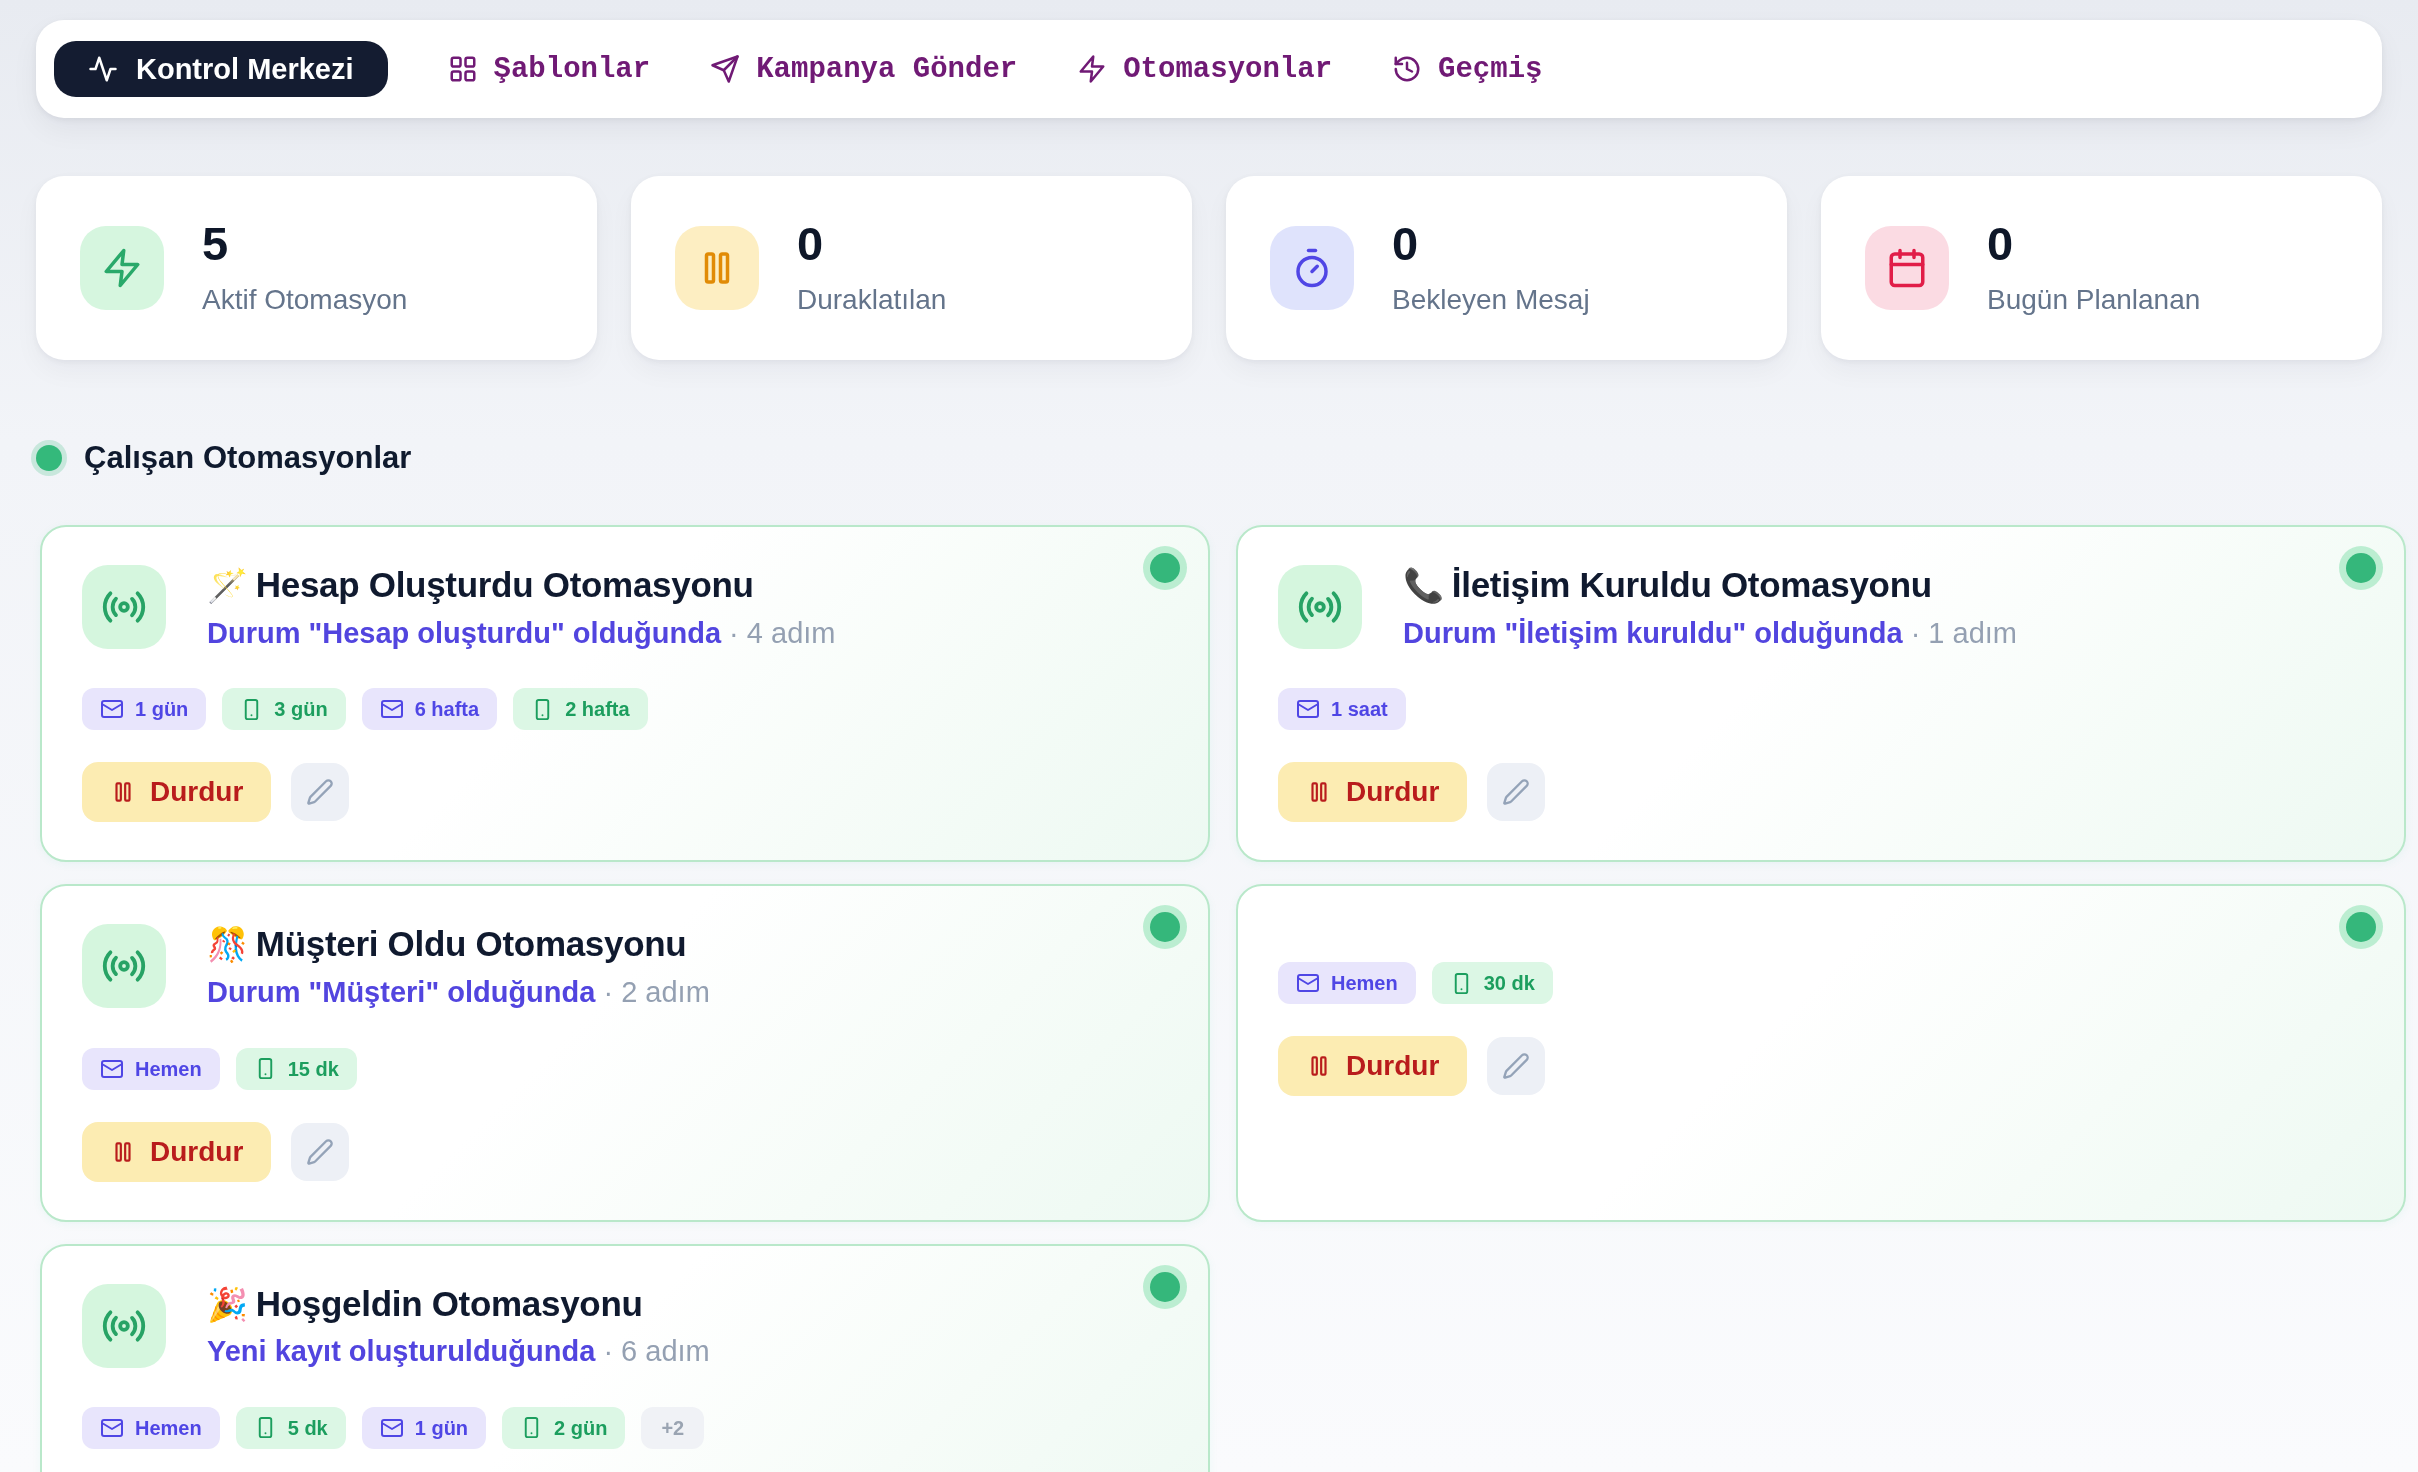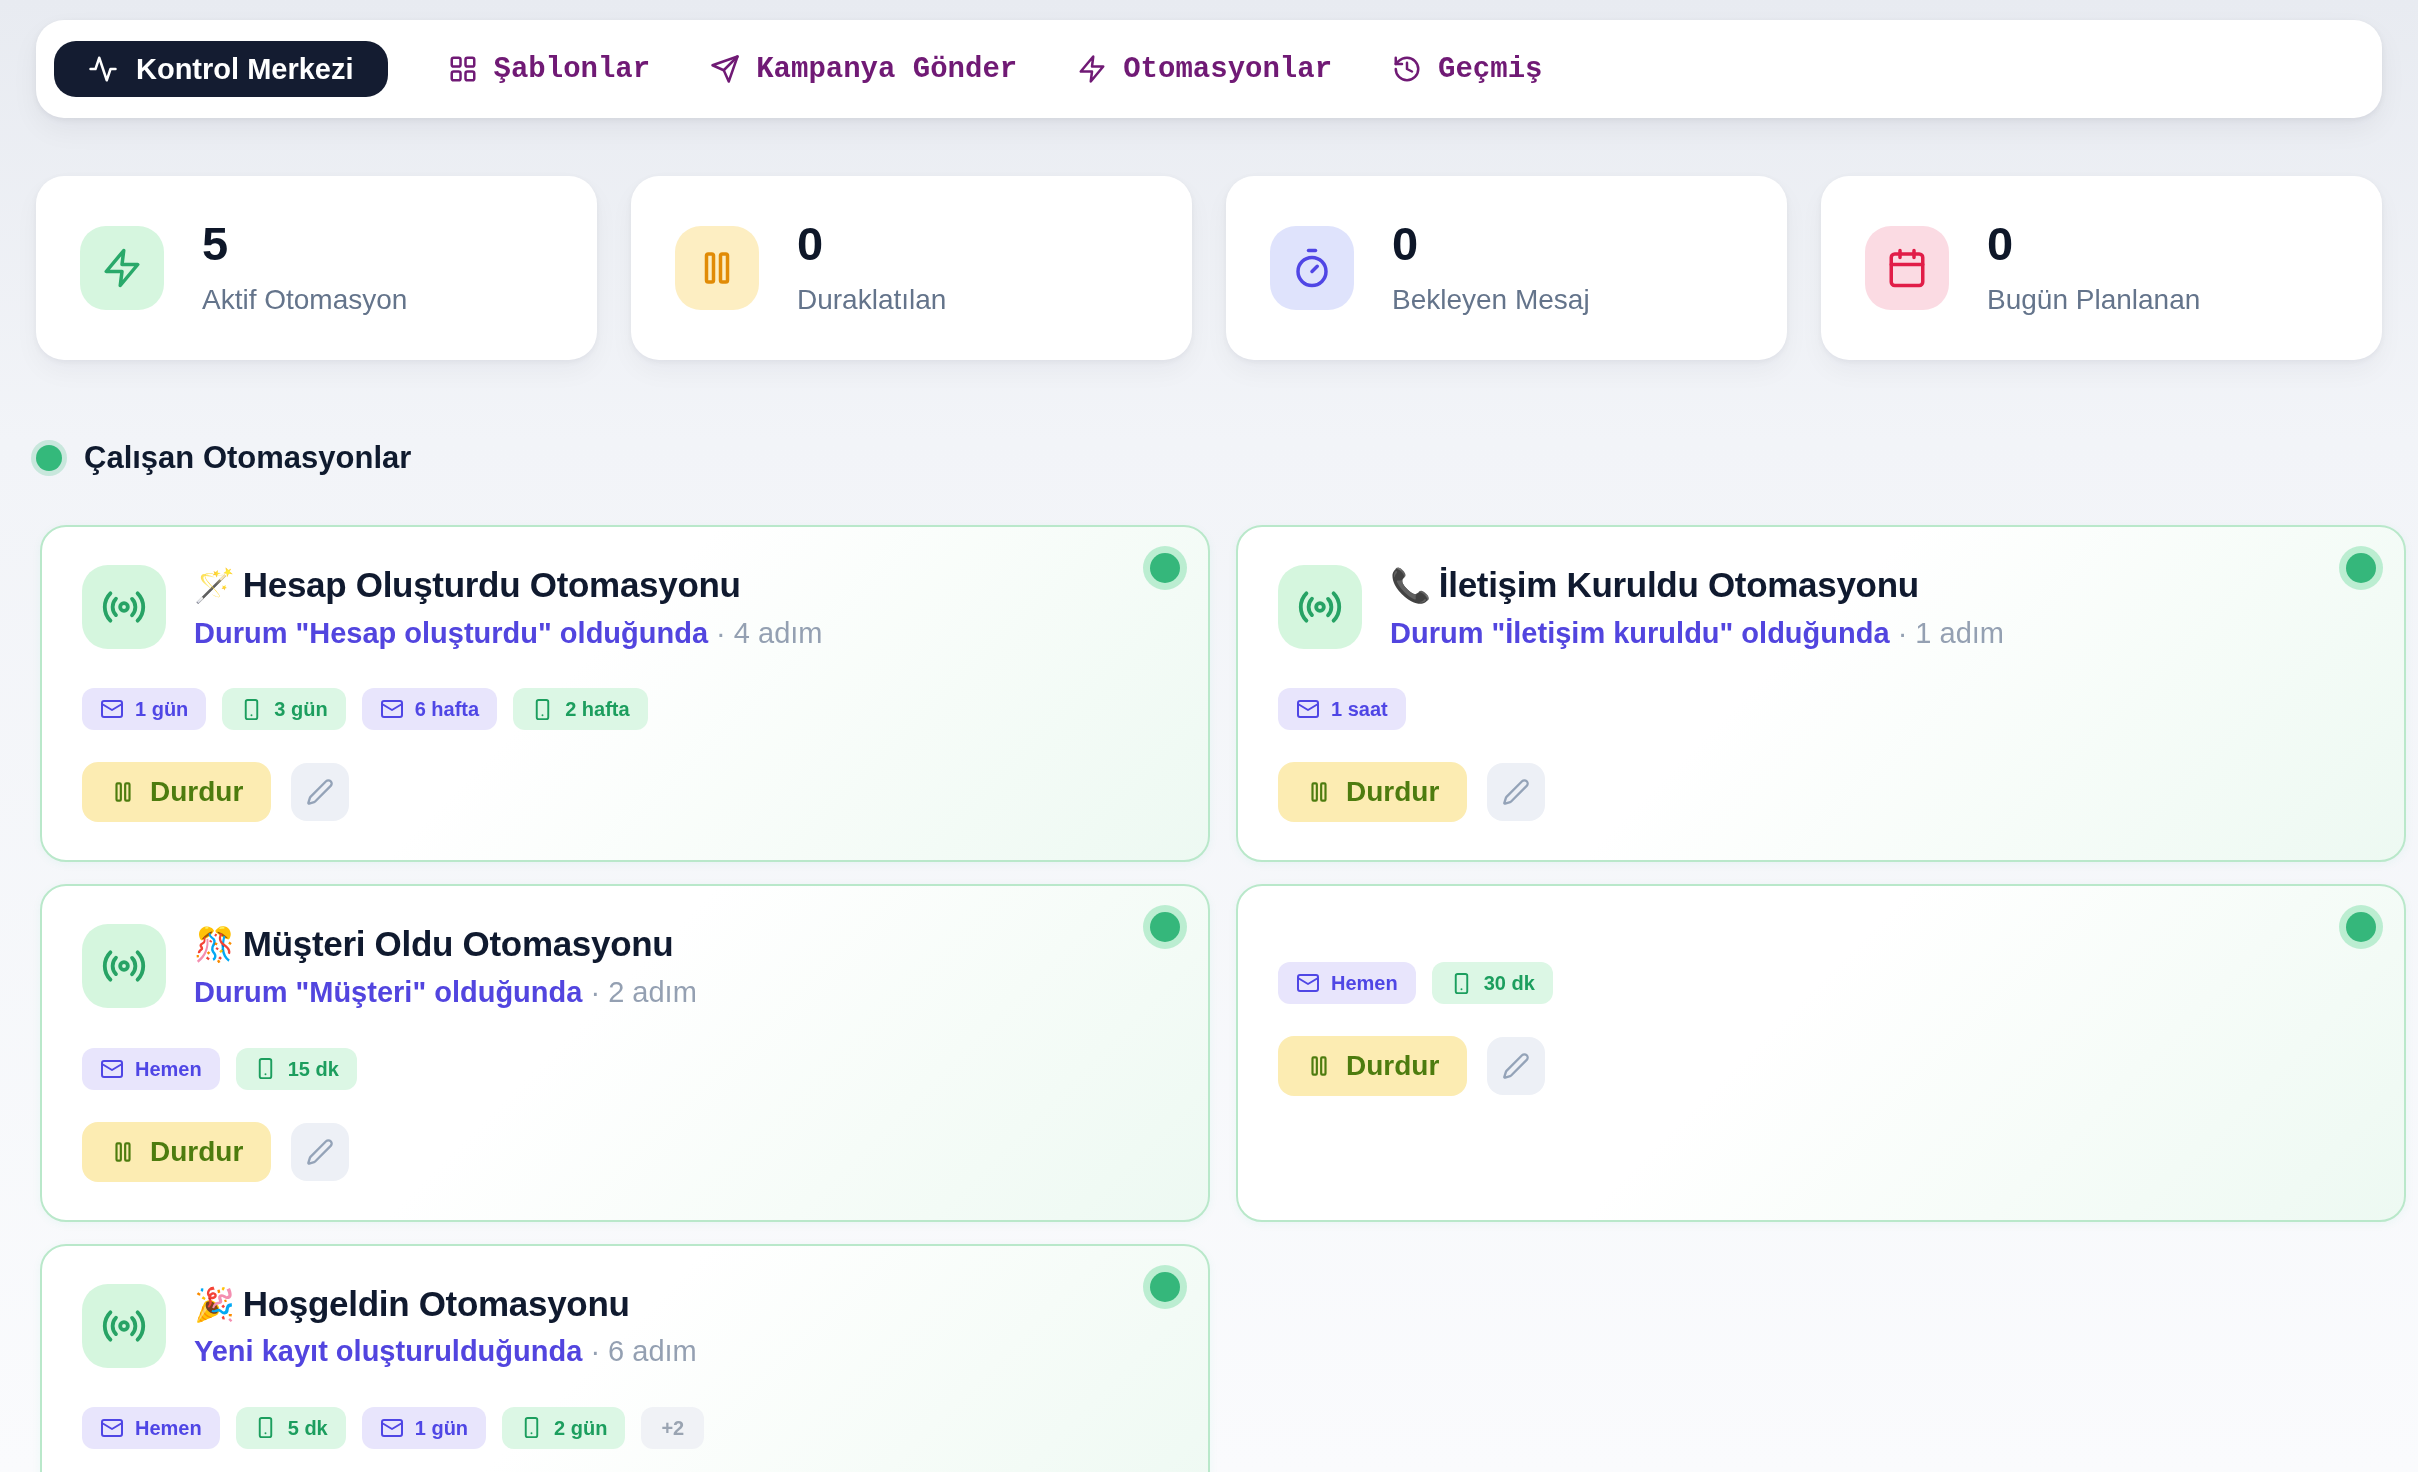--- a/index.html
+++ b/index.html
@@ -82,21 +82,21 @@
     background: linear-gradient(135deg, #ffffff 45%, #f6fcf8 72%, #edf9f2 100%);
     box-shadow: 0 2px 10px rgba(16,185,129,.06);
     padding: 38px 40px;
   }
   .status-dot {
     position: absolute; top: 26px; right: 28px;
     width: 30px; height: 30px; border-radius: 50%;
     background: #35b77b;
     box-shadow: 0 0 0 7px rgba(140,226,179,.55);
   }
-  .card-head { display: flex; gap: 28px; align-items: flex-start; }
+  .card-head { display: flex; gap: 41px; align-items: flex-start; }
   .card-tile {
     width: 84px; height: 84px; border-radius: 26px;
     background: #d5f6de; color: #27a365;
     display: flex; align-items: center; justify-content: center;
     flex: none;
   }
   .card-title {
     margin: 0; font-size: 35px; font-weight: 800; color: #101a2f;
     letter-spacing: -0.3px; line-height: 1.15;
   }
@@ -112,21 +112,21 @@
     padding: 9px 18px; border-radius: 12px;
     line-height: 1.1;
   }
   .chip-mail  { background: #e8e5fc; color: #4f46e5; }
   .chip-phone { background: #dcf7e5; color: #1c9e5e; }
   .chip-more  { background: #f0f2f6; color: #9aa4b2; padding: 9px 20px; }
 
   .actions { display: flex; gap: 20px; margin-top: 32px; align-items: center; }
   .stop-btn {
     display: inline-flex; align-items: center; gap: 14px;
-    background: #fcecb2; color: #4d7c0f;
+    background: #fcecb2; color: #b91c1c;
     font-size: 28px; font-weight: 700;
     height: 60px; padding: 0 28px;
     border-radius: 16px; border: none; cursor: pointer; font-family: inherit;
   }
   .edit-btn {
     width: 58px; height: 58px; border-radius: 16px;
     background: #edf0f6; color: #94a3b8;
     border: none; cursor: pointer;
     display: inline-flex; align-items: center; justify-content: center;
   }

